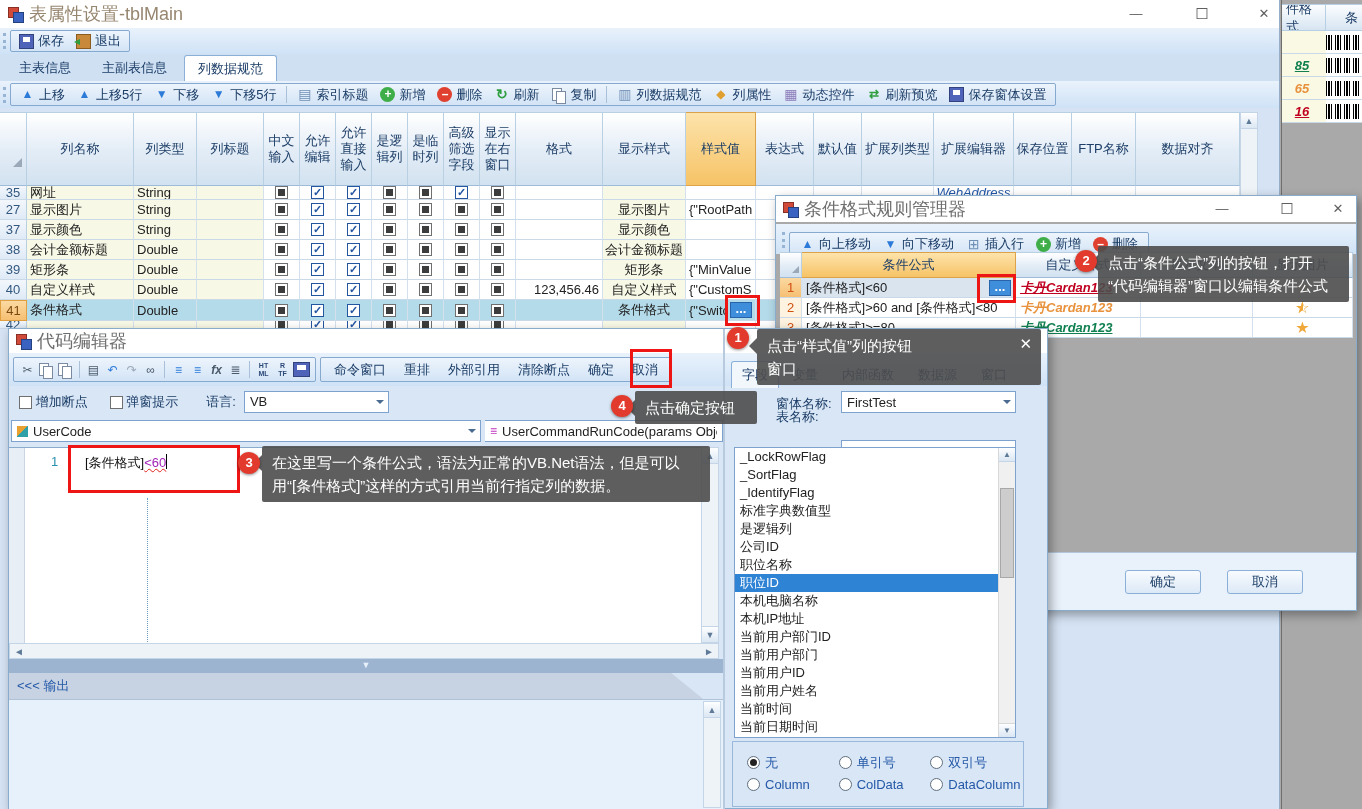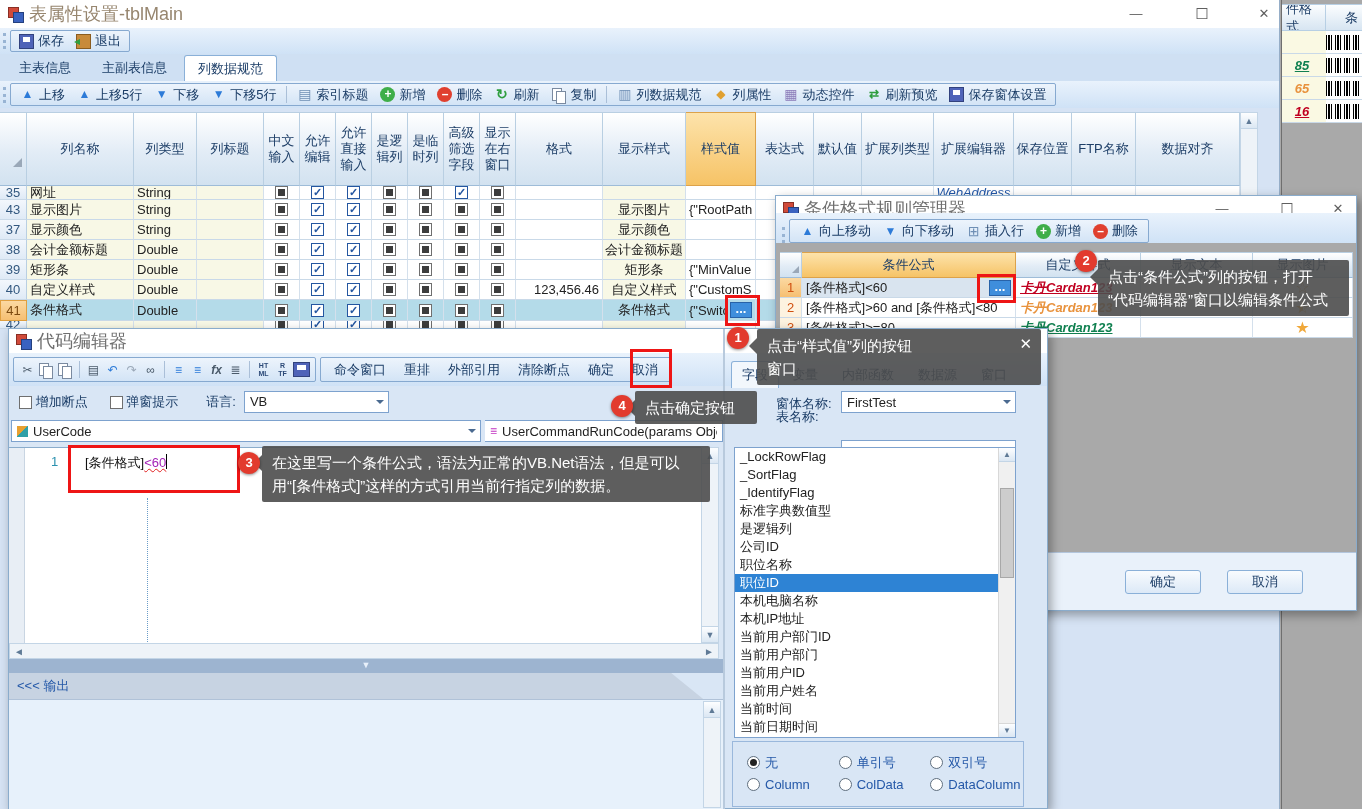--- a/index.html
+++ b/index.html
@@ -106,21 +106,21 @@
   .pv{left:1281px;top:0;width:81px;height:809px;background:#a9a9a9;border-left:1px solid #6f6f6f}
   .pv-h{background:linear-gradient(#fbfdfe,#d7e5f2);border:1px solid #b7cfe4;border-left:none;color:#1d3e67;
         height:27px;display:flex;align-items:center;justify-content:flex-end;padding:0 4px;overflow:hidden}
   .pv-c{height:23px;border-bottom:1px solid #c9d9e8;display:flex;align-items:center;overflow:hidden}
   .pv-val{background:#faf9e3;justify-content:center;padding-right:4px}
   .pv-bc{background:#fff;justify-content:flex-start}
   .bar{width:34px;height:15px;background:repeating-linear-gradient(90deg,#000 0,#000 1px,#fff 1px,#fff 2px,#000 2px,#000 4px,#fff 4px,#fff 5px,#000 5px,#000 6px,#fff 6px,#fff 9px)}
 
   
   .mg{left:775px;top:195px;width:582px;height:416px;background:#a9a9a9;border:1px solid #8aaccc;box-shadow:3px 4px 10px rgba(0,0,0,.35);z-index:30}
-  .mg-tb{position:absolute;left:0;top:17px;width:100%;height:30px;display:flex;align-items:flex-end;padding:0 3px}
+  .mg-tb{position:absolute;left:0;top:28px;width:100%;height:30px;display:flex;align-items:flex-start;padding:8px 3px}
   .mg-gh{position:absolute;display:flex;left:4px;top:56px;height:26px}
   .mgh{background:linear-gradient(#ffffff,#e2ecf6 55%,#d2e2f0);border-right:1px solid #b9cfe2;border-top:1px solid #b9cfe2;border-bottom:1px solid #9ebcd8;
        display:flex;align-items:center;justify-content:center;color:#1d3e67}
   .mgh.orange{background:linear-gradient(#fde3ab,#f6c366);border-color:#dca24a}
   .mg-row{display:flex;height:20px}
   .mgc{border-right:1px solid #d4e0ec;border-bottom:1px solid #c9d9e8;background:#fff;display:flex;align-items:center;padding:0 4px;overflow:hidden;white-space:nowrap;color:#222}
   .mgc.num{background:#fdf3e0;color:#d05010;justify-content:center;padding:0}
   .mgc.numsel{background:linear-gradient(#fbd9a2,#f6bf72)}
   .mgc.fsel{background:#d9e4ef}
   .m0{width:22px}.m1{width:214px}.m2{width:125px}.m3{width:112px}.m4{width:100px}
@@ -377,21 +377,21 @@
         <div class="gc c14" style="height:14px"></div>
         <div class="gc c15" style="height:14px"></div>
         <div class="gc c16" style="height:14px"></div>
         <div class="gc ct c17" style="height:14px;color:#2458a8;text-decoration:underline;font-style:italic">WebAddress</div>
         <div class="gc c18" style="height:14px"></div>
         <div class="gc c19" style="height:14px"></div>
         <div class="gc c20" style="height:14px"></div>
       </div>
 
       <div class="grow" style="height:20px">
-        <div class="gc num c0">43</div>
+        <div class="gc num c0">27</div>
         <div class="gc yel c1">显示图片</div>
         <div class="gc yel c2">String</div>
         <div class="gc yel c3"></div>
         <div class="gc cb c4">
             <span class="cbx v-f"></span>
           </div>
         <div class="gc cb c5">
             <span class="cbx v-c"></span>
           </div>
         <div class="gc cb c6">
@@ -837,21 +837,21 @@
   <div class="redbox" style="left:630px;top:349px;width:42px;height:39px"></div>
   <div class="redbox" style="left:68px;top:445px;width:172px;height:48px"></div>
 
   <div class="tip" style="left:757px;top:329px;width:284px">
     <span class="x">✕</span>
     <div>点击“样式值”列的按钮</div>
     <div>窗口</div>
   </div>
   <div class="circle" style="left:727px;top:327px">1</div>
 
-  <div class="tip" style="left:1098px;top:260px;width:251px">
+  <div class="tip" style="left:1098px;top:246px;width:251px">
     <div>点击“条件公式”列的按钮，打开</div>
     <div>“代码编辑器”窗口以编辑条件公式</div>
   </div>
   <div class="circle" style="left:1075px;top:250px">2</div>
 
   <div class="tip" style="left:262px;top:446px;width:448px">
     <div>在这里写一个条件公式，语法为正常的VB.Net语法，但是可以</div>
     <div>用“[条件格式]”这样的方式引用当前行指定列的数据。</div>
   </div>
   <div class="circle" style="left:238px;top:452px">3</div>

